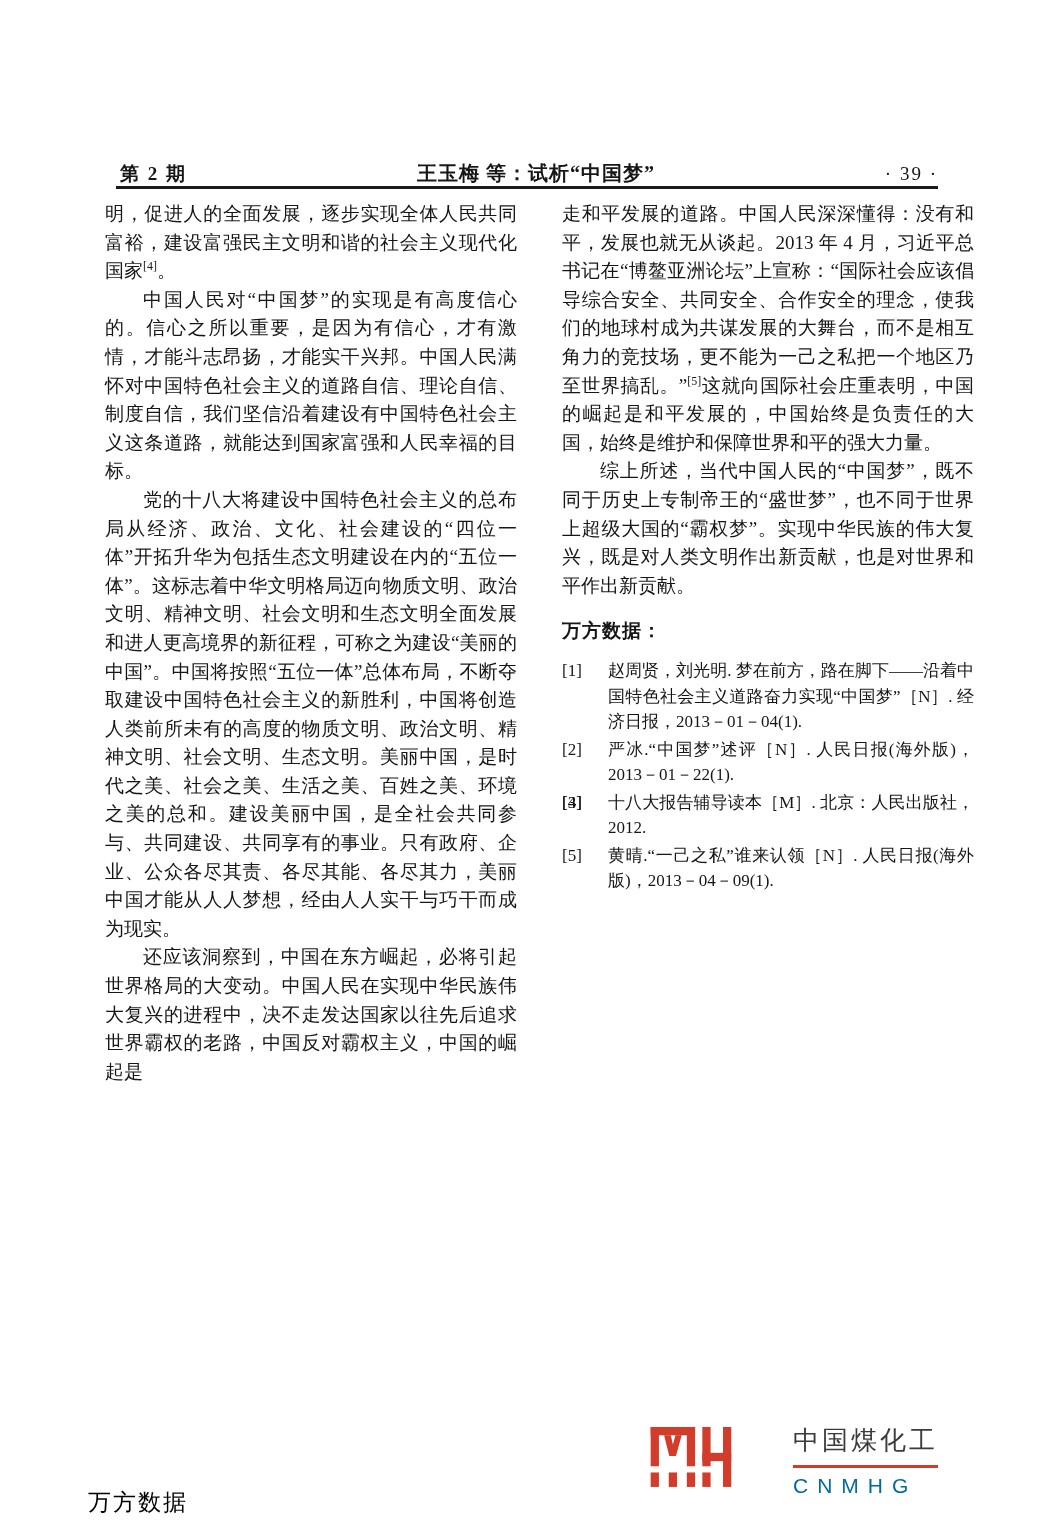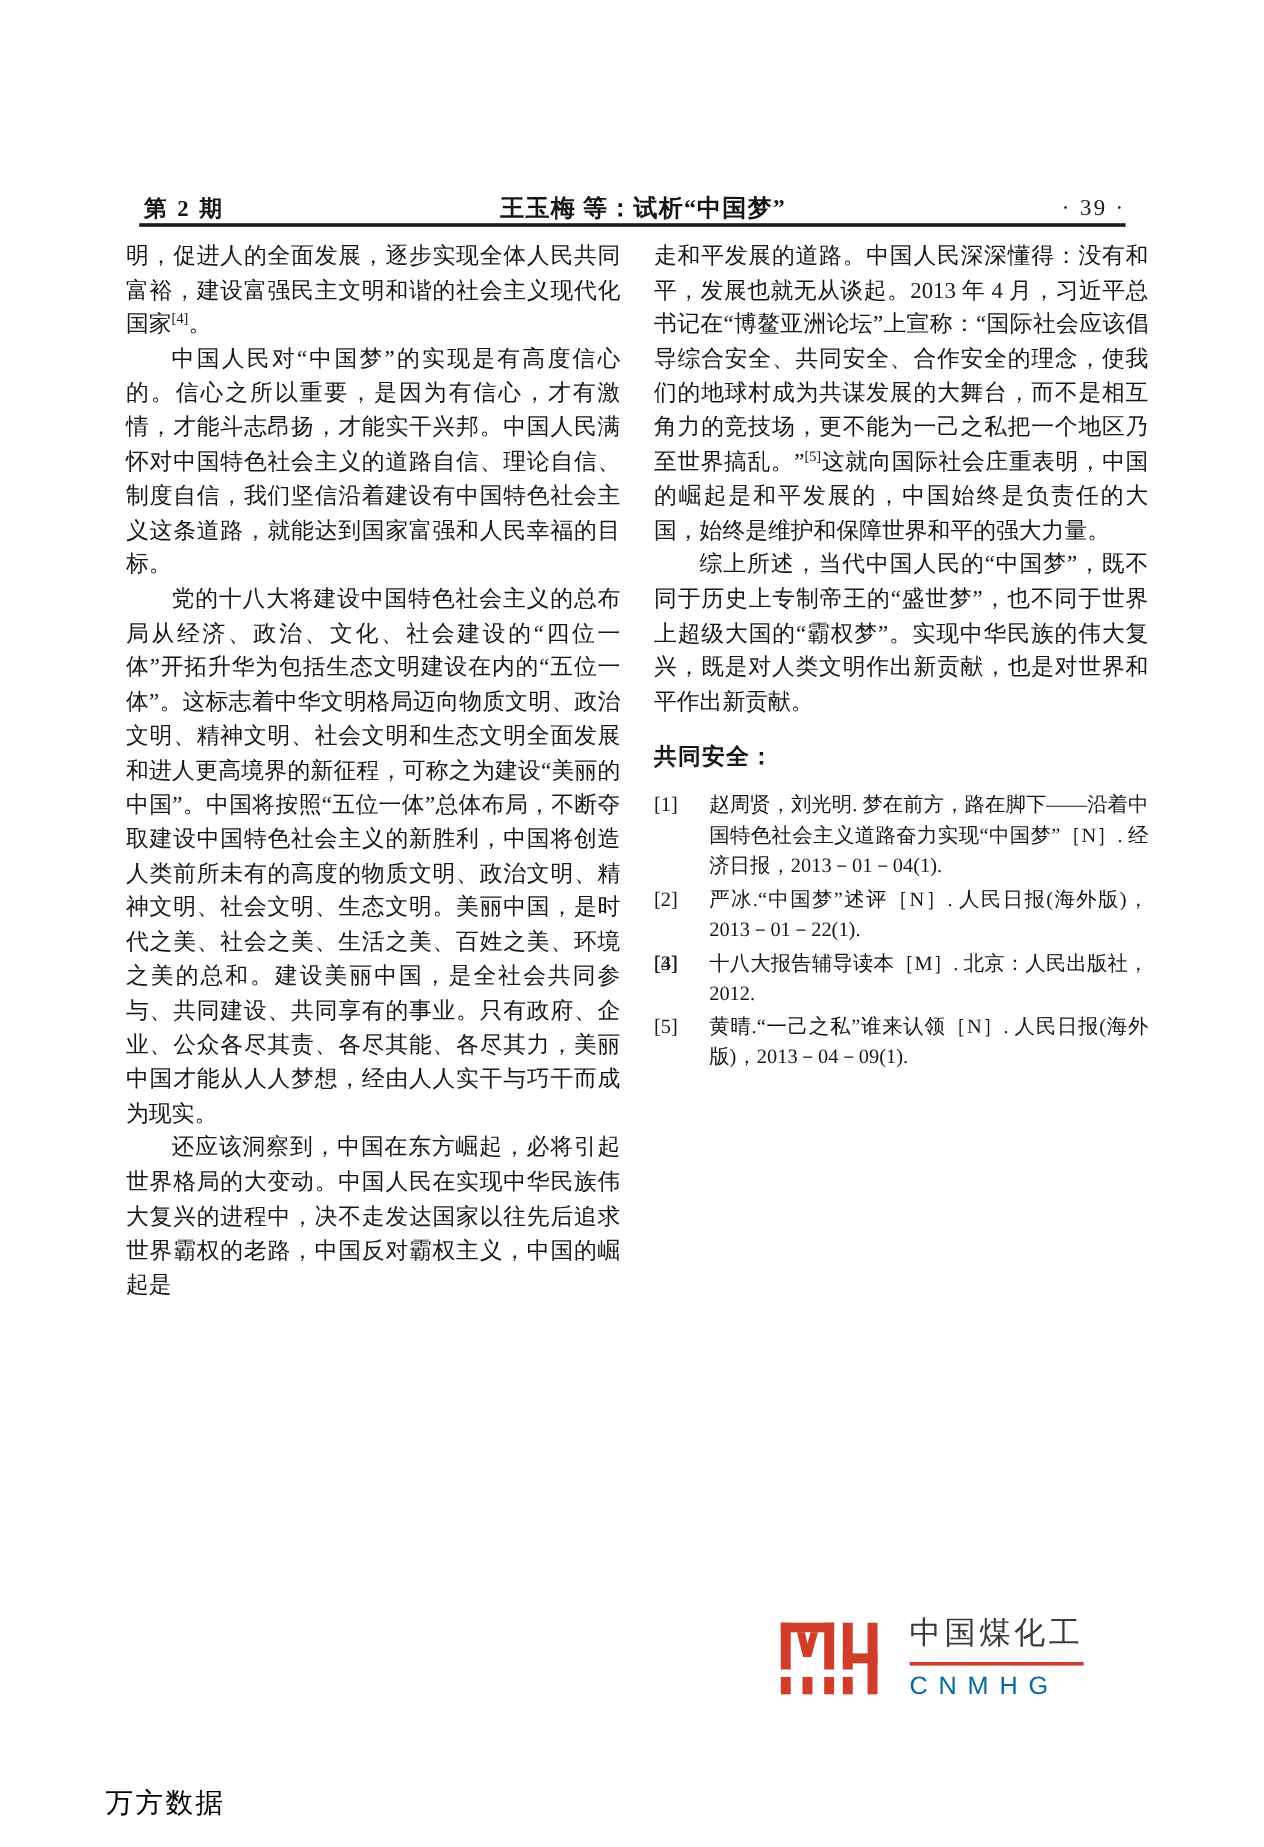--- a/index.html
+++ b/index.html
@@ -21,21 +21,21 @@
   .header-title { font-weight: bold; font-size: 20px; letter-spacing: 1px; }
   .header-pageno { letter-spacing: 2px; }
   .header-rule {
     position: absolute; top: 186px; left: 116px; width: 822px; height: 3px;
     background: #1b1b1b;
   }
 
   
   .col { position: absolute; top: 200px; width: 412px; }
   .col-left  { left: 105px; }
-  .col-right { left: 545px; }
+  .col-right { left: 562px; }
   .col p {
     font-size: 19px; line-height: 28.6px; text-align: justify;
     text-indent: 2em; font-weight: 500;
   }
   .col p.noindent { text-indent: 0; }
   sup.ref-sup { font-size: 12px; line-height: 0; vertical-align: 7px; letter-spacing: 0; }
 
   
   .refs-heading {
     font-size: 19px; font-weight: bold; letter-spacing: 1px;
@@ -43,21 +43,21 @@
   }
   ul.refs { list-style: none; }
   ul.refs li {
     position: relative; padding-left: 46px;
     font-size: 17px; line-height: 25.5px; text-align: justify;
     margin-bottom: 2px;
   }
   ul.refs li .ref-label { position: absolute; left: 0; top: 0; }
 
   
-  .logo { position: absolute; left: 650px; top: 1343px; display: flex; align-items: center; }
+  .logo { position: absolute; left: 650px; top: 1423px; display: flex; align-items: flex-start; gap: 35px; }
   .logo-mark { display: block; margin-top: 4px; }
   .logo-text { margin-left: 24px; font-family: "Liberation Sans", "DejaVu Sans", sans-serif; }
   .logo-cn {
     font-size: 26px; color: #3b3b3b; letter-spacing: 3px; font-weight: 500;
     padding-bottom: 7px; border-bottom: 3px solid #d23c2a; display: inline-block;
   }
   .logo-en {
     font-size: 21px; color: #0369a1; letter-spacing: 9px; margin-top: 6px;
   }
 
@@ -84,21 +84,21 @@
     <p class="noindent"><span>明，促进人的全面发展，逐步实现全体人民共同富裕，建设富强民主文明和谐的社会主义现代化国家</span><sup class="ref-sup">[4]</sup><span>。</span></p>
     <p>中国人民对“中国梦”的实现是有高度信心的。信心之所以重要，是因为有信心，才有激情，才能斗志昂扬，才能实干兴邦。中国人民满怀对中国特色社会主义的道路自信、理论自信、制度自信，我们坚信沿着建设有中国特色社会主义这条道路，就能达到国家富强和人民幸福的目标。</p>
     <p>党的十八大将建设中国特色社会主义的总布局从经济、政治、文化、社会建设的“四位一体”开拓升华为包括生态文明建设在内的“五位一体”。这标志着中华文明格局迈向物质文明、政治文明、精神文明、社会文明和生态文明全面发展和进人更高境界的新征程，可称之为建设“美丽的中国”。中国将按照“五位一体”总体布局，不断夺取建设中国特色社会主义的新胜利，中国将创造人类前所未有的高度的物质文明、政治文明、精神文明、社会文明、生态文明。美丽中国，是时代之美、社会之美、生活之美、百姓之美、环境之美的总和。建设美丽中国，是全社会共同参与、共同建设、共同享有的事业。只有政府、企业、公众各尽其责、各尽其能、各尽其力，美丽中国才能从人人梦想，经由人人实干与巧干而成为现实。</p>
     <p>还应该洞察到，中国在东方崛起，必将引起世界格局的大变动。中国人民在实现中华民族伟大复兴的进程中，决不走发达国家以往先后追求世界霸权的老路，中国反对霸权主义，中国的崛起是</p>
   </div>
 
   <div class="col col-right">
     <p class="noindent"><span>走和平发展的道路。中国人民深深懂得：没有和平，发展也就无从谈起。2013 年 4 月，习近平总书记在“博鳌亚洲论坛”上宣称：“国际社会应该倡导综合安全、共同安全、合作安全的理念，使我们的地球村成为共谋发展的大舞台，而不是相互角力的竞技场，更不能为一己之私把一个地区乃至世界搞乱。”</span><sup class="ref-sup">[5]</sup><span>这就向国际社会庄重表明，中国的崛起是和平发展的，中国始终是负责任的大国，始终是维护和保障世界和平的强大力量。</span></p>
     <p>综上所述，当代中国人民的“中国梦”，既不同于历史上专制帝王的“盛世梦”，也不同于世界上超级大国的“霸权梦”。实现中华民族的伟大复兴，既是对人类文明作出新贡献，也是对世界和平作出新贡献。</p>
 
-    <h3 class="refs-heading">共同安全：</h3>
+    <h3 class="refs-heading">万方数据：</h3>
 
     <ul class="refs">
       <li>
         <span class="ref-label">[1]</span>
         <span>赵周贤，刘光明. 梦在前方，路在脚下——沿着中国特色社会主义道路奋力实现“中国梦”［N］. 经济日报，2013－01－04(1).</span>
       </li>
       <li>
         <span class="ref-label">[2]</span>
         <span>严冰.“中国梦”述评［N］. 人民日报(海外版)，2013－01－22(1).</span>
       </li>

